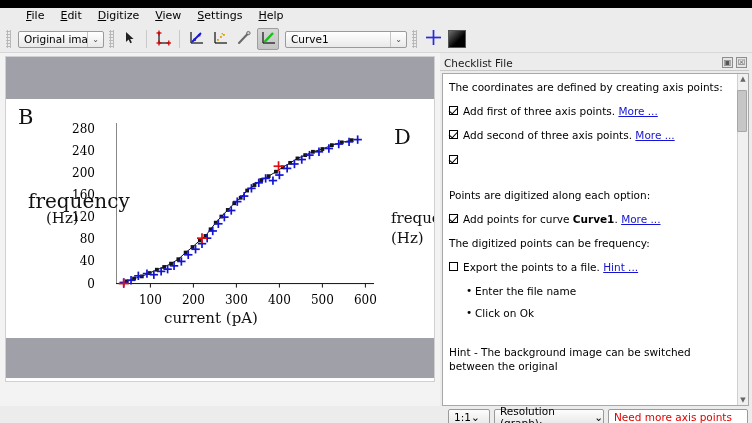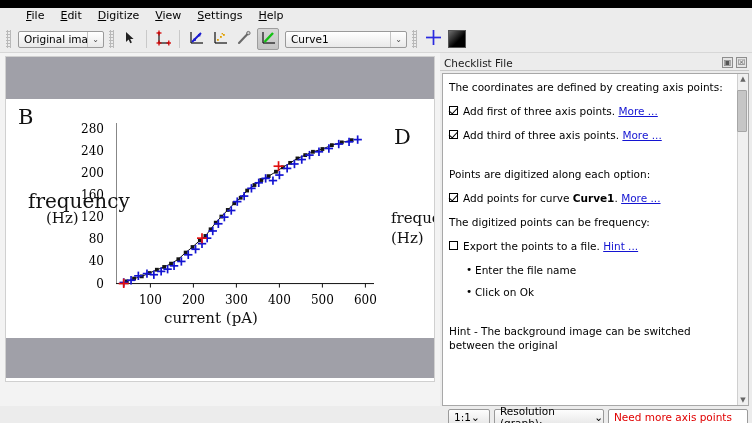--- a/index.html
+++ b/index.html
@@ -84,21 +84,21 @@
   .lbl-D{left:388px;top:68px;font-size:21px;}
   .lbl-freq1{left:22px;top:132px;font-size:20px;text-align:center;}
   .lbl-hz1{left:40px;top:152px;font-size:15px;}
   .lbl-freq2{left:385px;top:152px;font-size:15px;white-space:nowrap;}
   .lbl-hz2{left:385px;top:172px;font-size:15px;}
   .lbl-xtitle{left:205px;top:252px;font-size:15px;transform:translateX(-50%);}
 
   .plot{position:absolute;left:110px;top:66px;width:258px;height:165px;}
   .ytick{
     position:absolute;right:100%;transform:translateY(-50%);
-    margin-right:12px;font-family:"DejaVu Serif","Liberation Serif",serif;
+    margin-right:21px;font-family:"DejaVu Serif","Liberation Serif",serif;
     font-size:12px;white-space:nowrap;
   }
   .xtick{
     position:absolute;top:100%;margin-top:5px;transform:translateX(-50%);
     font-family:"DejaVu Serif","Liberation Serif",serif;font-size:12px;
   }
 
   
   .dock{
     width:312px;height:353px;box-sizing:border-box;
@@ -444,27 +444,30 @@
           <p>The coordinates are defined by creating axis points:</p>
 
           <div class="item">
             <span class="cbx checked"></span>
             <span>
               <span>Add first of three axis points.</span>
               <a class="lnk" href="#">More ...</a>
             </span>
           </div>
 
-
           <div class="item">
             <span class="cbx checked"></span>
             <span>
-              <span>Add third of three axis points.</span>
+              <span>Add second of three axis points.</span>
               <a class="lnk" href="#">More ...</a>
             </span>
+          </div>
+
+          <div class="item">
+            <span class="cbx checked"></span>
           </div>
 
           <div class="spacer"></div>
 
           <p>Points are digitized along each option:</p>
 
           <div class="item">
             <span class="cbx checked"></span>
             <span>
               <span>Add points for curve</span>

